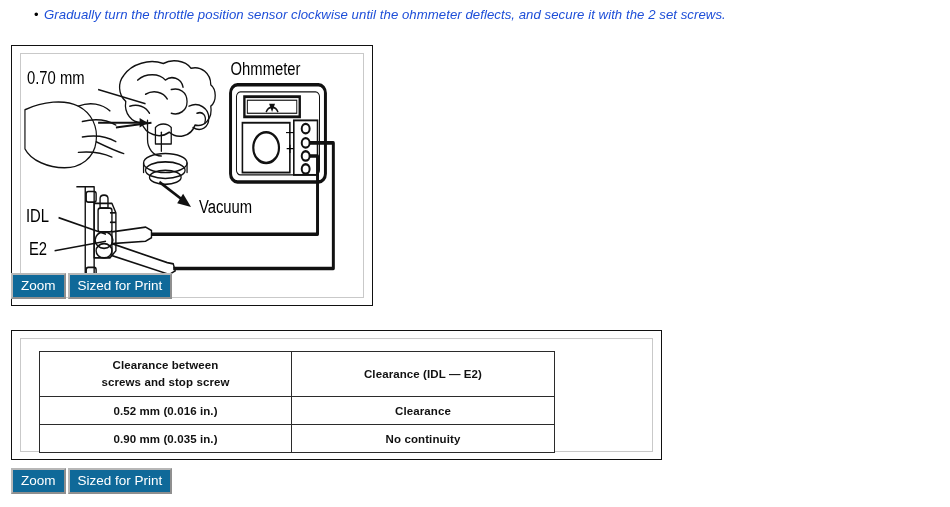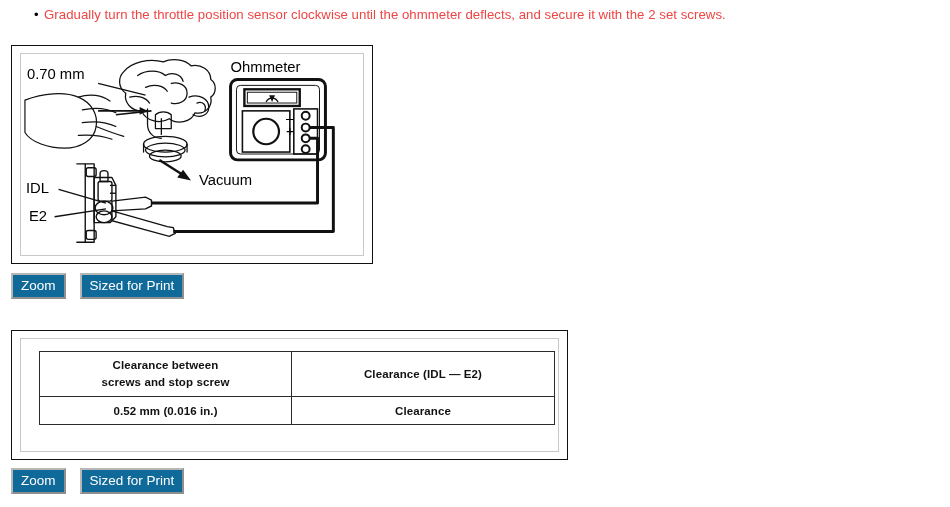--- a/index.html
+++ b/index.html
@@ -29,43 +29,44 @@
     width: 10px;
     flex: 0 0 10px;
     font-size: 13px;
     line-height: 17px;
     color: #000;
     text-align: left;
   }
   .bullet-text {
     font-size: 13.2px;
     line-height: 17px;
-    color: #ef4444;
+    color: #1d4ed8;
     letter-spacing: 0.05px;
     white-space: nowrap;
+    font-style: italic;
   }
 
   
   .figure-frame {
     position: absolute;
     border: 1.5px solid #111;
     background: #ffffff;
     box-sizing: border-box;
   }
   #figure-diagram {
     left: 11px;
     top: 45px;
     width: 362px;
-    height: 219px;
+    height: 261px;
     padding-left: 44px;
   }
   #figure-table {
     left: 11px;
     top: 330px;
-    width: 557px;
+    width: 651px;
     height: 130px;
   }
   .figure-inner {
     position: absolute;
     left: 8px;
     top: 7px;
     right: 8px;
     bottom: 7px;
     border: 1px solid #c9c9c9;
     box-sizing: border-box;
@@ -89,21 +90,21 @@
   .dg-label-sm {
     font-family: "Liberation Sans", sans-serif;
     font-size: 14px;
     fill: #000;
   }
 
   
   .btn-row {
     position: absolute;
     display: flex;
-    gap: 14px;
+    gap: 2px;
   }
   #btnrow-diagram { left: 11px; top: 273px; }
   #btnrow-table   { left: 11px; top: 468px; }
 
   .tool-btn {
     background: #0f6999;
     color: #ffffff;
     font-family: "Liberation Sans", sans-serif;
     font-size: 13.5px;
     line-height: 1;
@@ -289,20 +290,24 @@
             <span class="hl">screws and stop screw</span>
           </td>
           <td class="hdr-cell">
             <span class="hl">Clearance (IDL  —  E2)</span>
           </td>
         </tr>
         <tr>
           <td class="data-cell">0.52 mm (0.016 in.)</td>
           <td class="data-cell">Clearance</td>
         </tr>
+        <tr>
+          <td class="data-cell">0.90 mm (0.035 in.)</td>
+          <td class="data-cell">No continuity</td>
+        </tr>
       </tbody>
     </table>
   </div>
 </div>
 
 <div class="btn-row" id="btnrow-table">
   <div class="tool-btn">Zoom</div>
   <div class="tool-btn">Sized for Print</div>
 </div>
 

